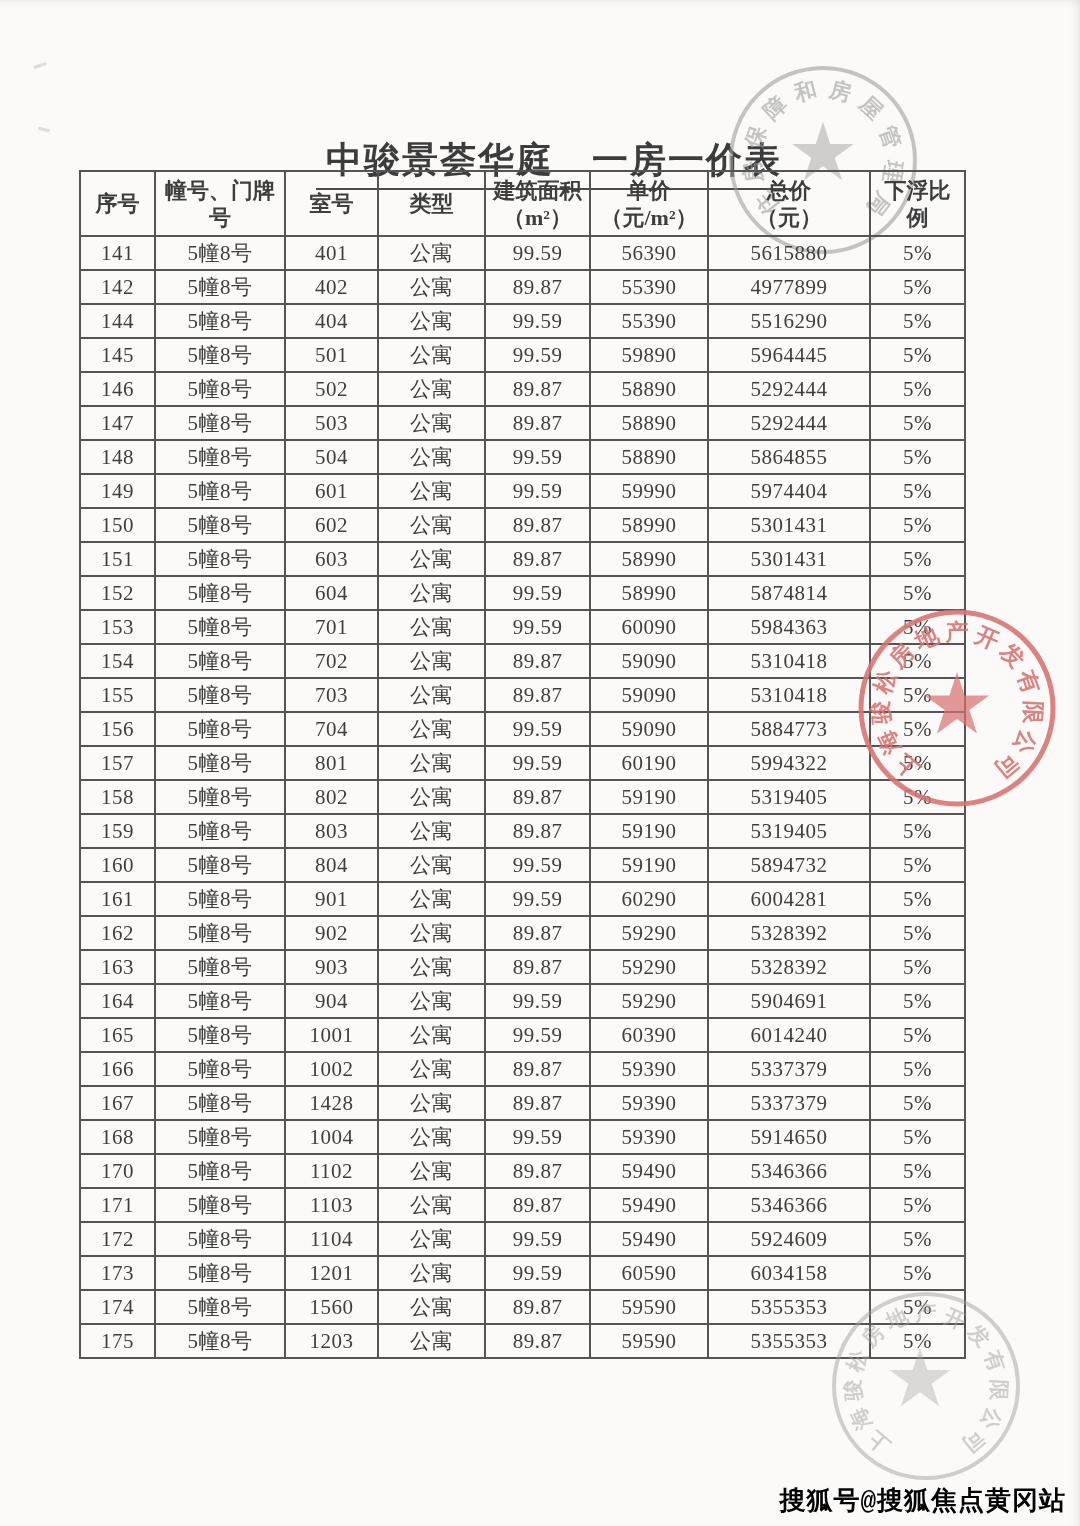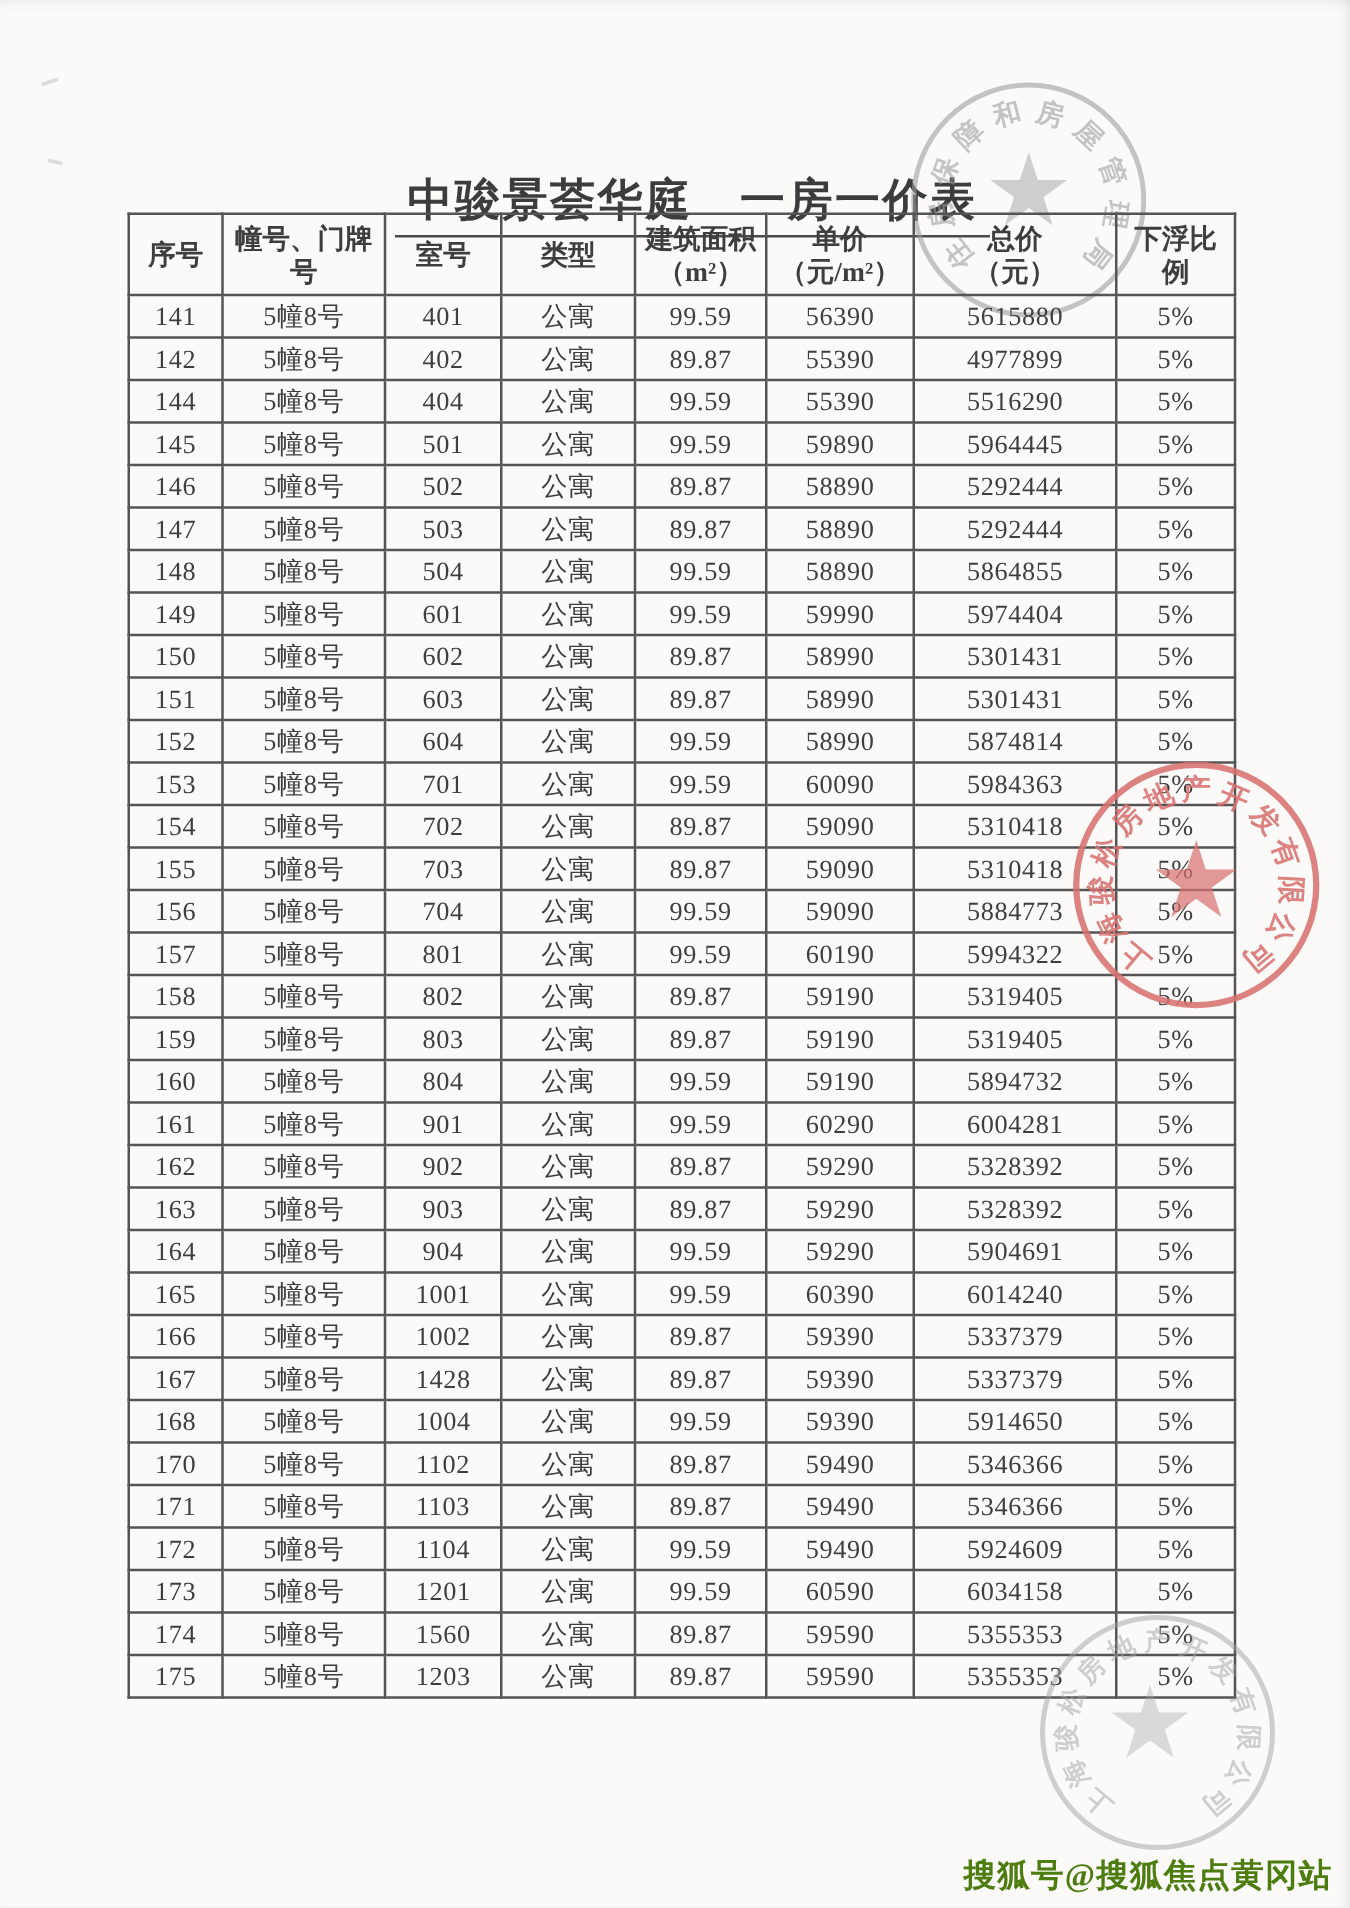--- a/index.html
+++ b/index.html
@@ -18,21 +18,21 @@
     transform: translateX(-50%);
     font-size: 36px; font-weight: 600;
     letter-spacing: 2px;
     color: #3c3c3c;
     border-bottom: 2px solid #4a4a4a;
     padding: 0 10px 3px 10px;
     white-space: nowrap;
   }
   table.price-table {
     position: absolute;
-    left: 102px; top: 170px;
+    left: 79px; top: 170px;
     width: 885px;
     border-collapse: collapse;
     table-layout: fixed;
     background: transparent;
     border-radius: 28px;
   }
   .price-table th, .price-table td {
     border: 2px solid #545454;
     text-align: center;
     vertical-align: middle;
@@ -54,25 +54,25 @@
   }
   
   svg.stamp { position: absolute; pointer-events: none; }
   .stamp-gray { opacity: .58; }
   .stamp-gray-2 { opacity: .48; }
   .stamp-red  { opacity: .88; }
   svg.stamp text { font-family: "Liberation Serif", "DejaVu Serif", serif; font-weight: 600; }
   .sohu-watermark {
     position: absolute;
     right: 14px; bottom: 8px;
-    font-family: Liberation Serif, serif;
+    font-family: Liberation Mono, monospace;
     font-weight: 700;
     font-size: 26px;
     letter-spacing: 1px;
-    color: #4d7c0f;
+    color: #000000;
     text-shadow: 1px 1px 0 #fdfdfd;
   }
   .scan-artifact {
     position: absolute;
     background: #b9b7b4;
     opacity: .45;
     border-radius: 2px;
   }
   .speck1 { left: 33px; top: 64px; width: 14px; height: 3px; transform: rotate(-18deg); }
   .speck2 { left: 38px; top: 128px; width: 12px; height: 3px; transform: rotate(12deg); }

